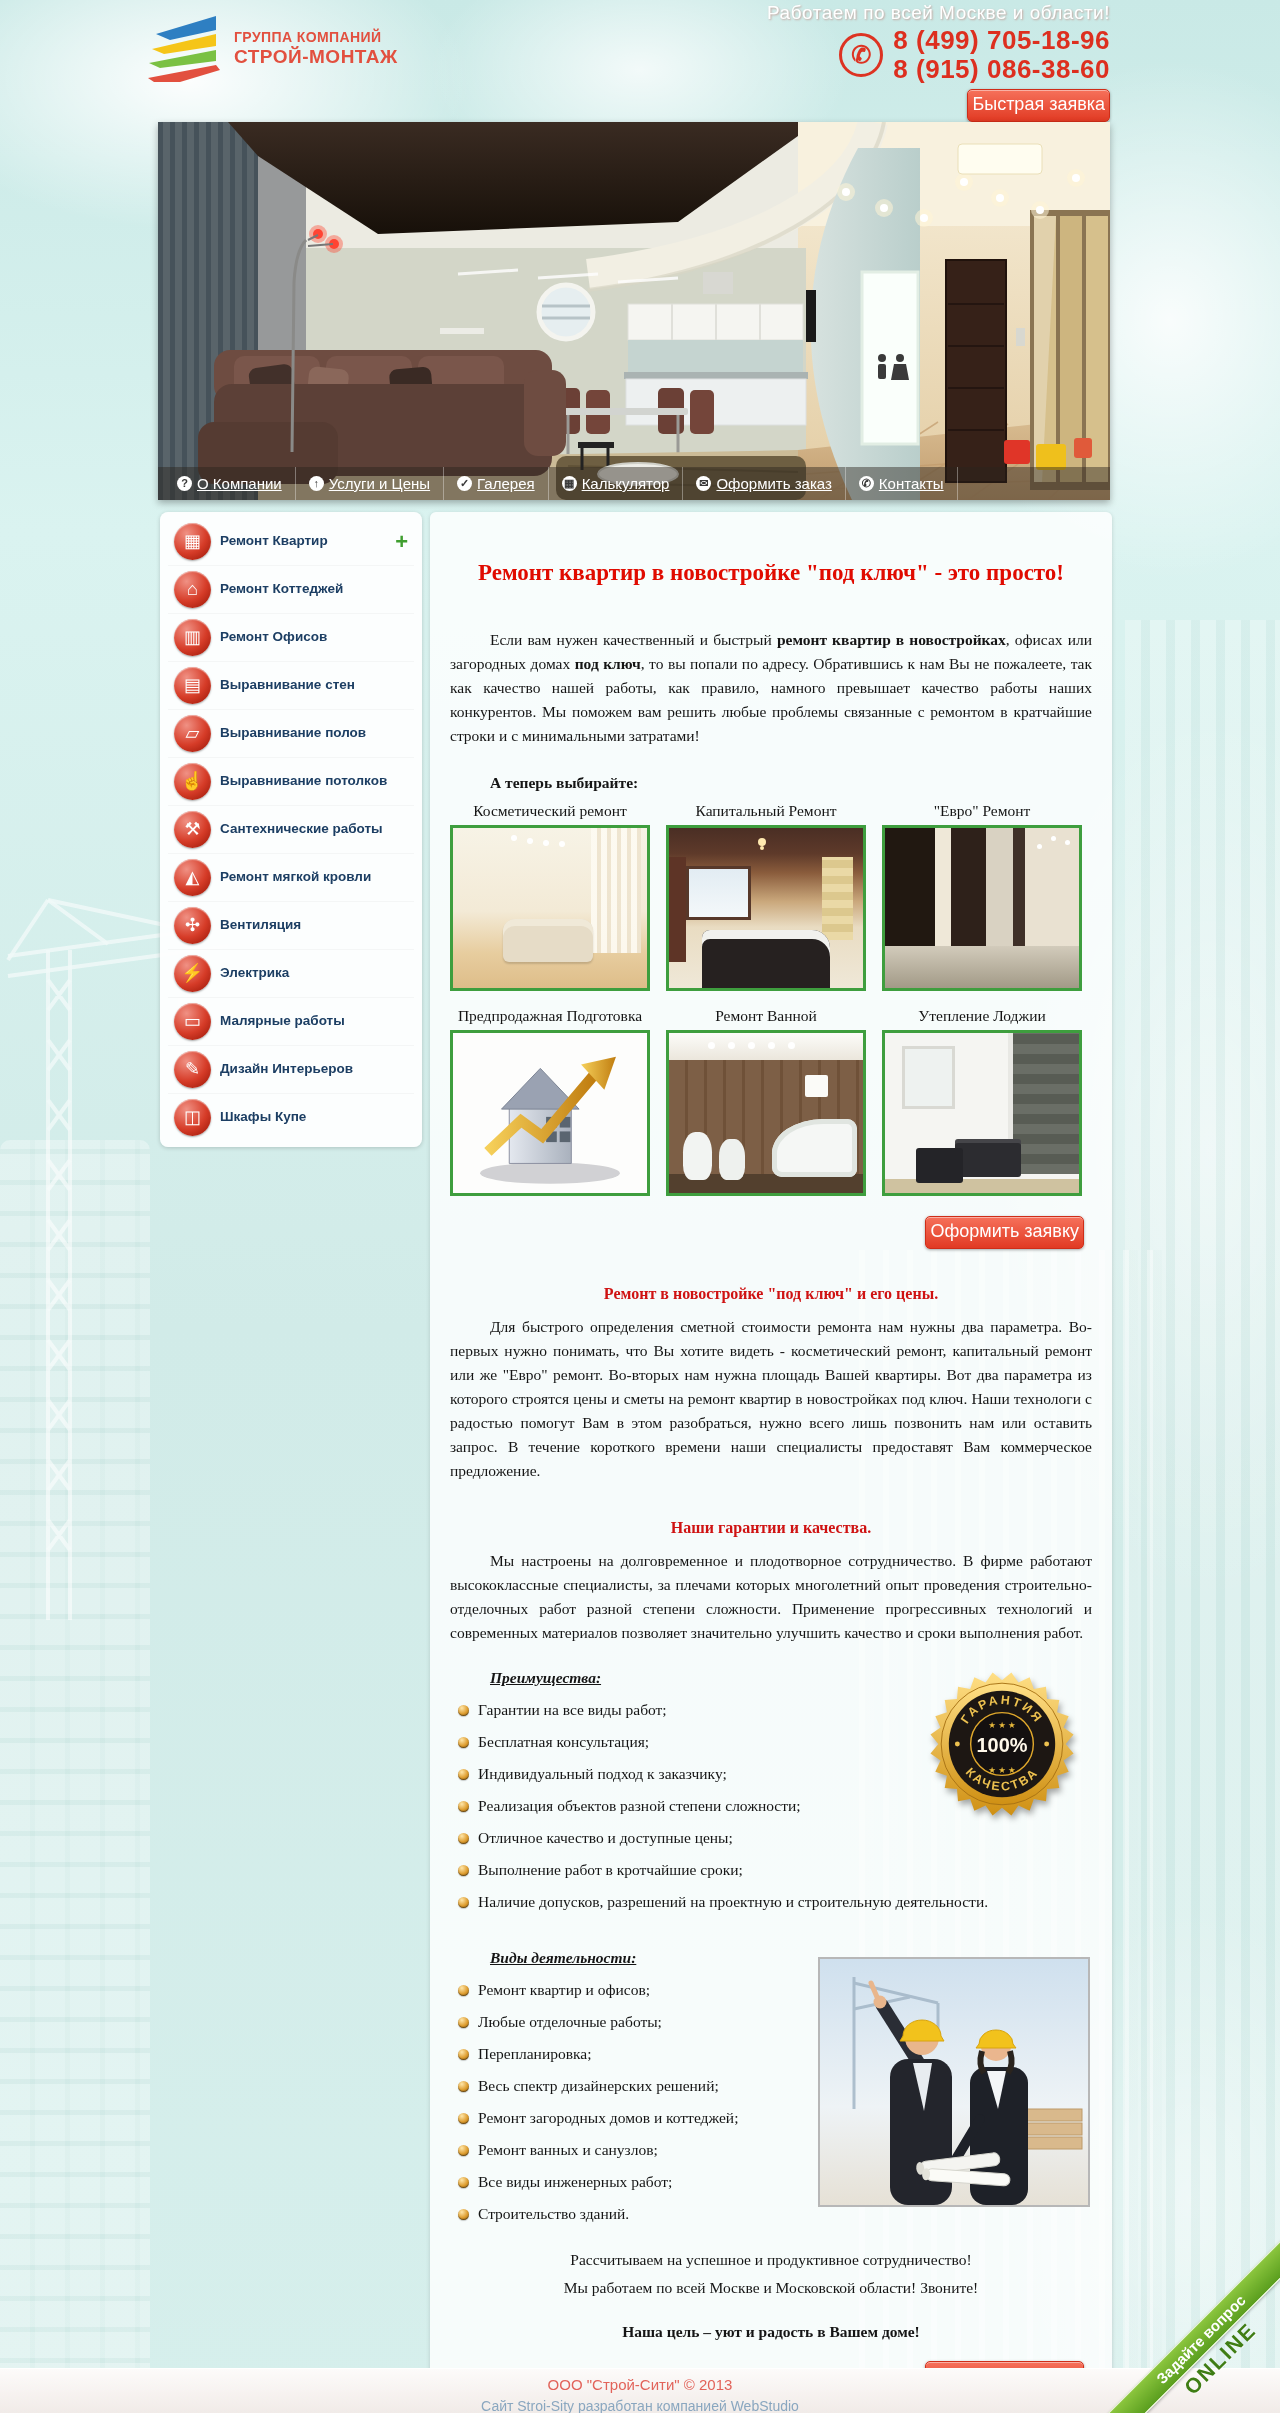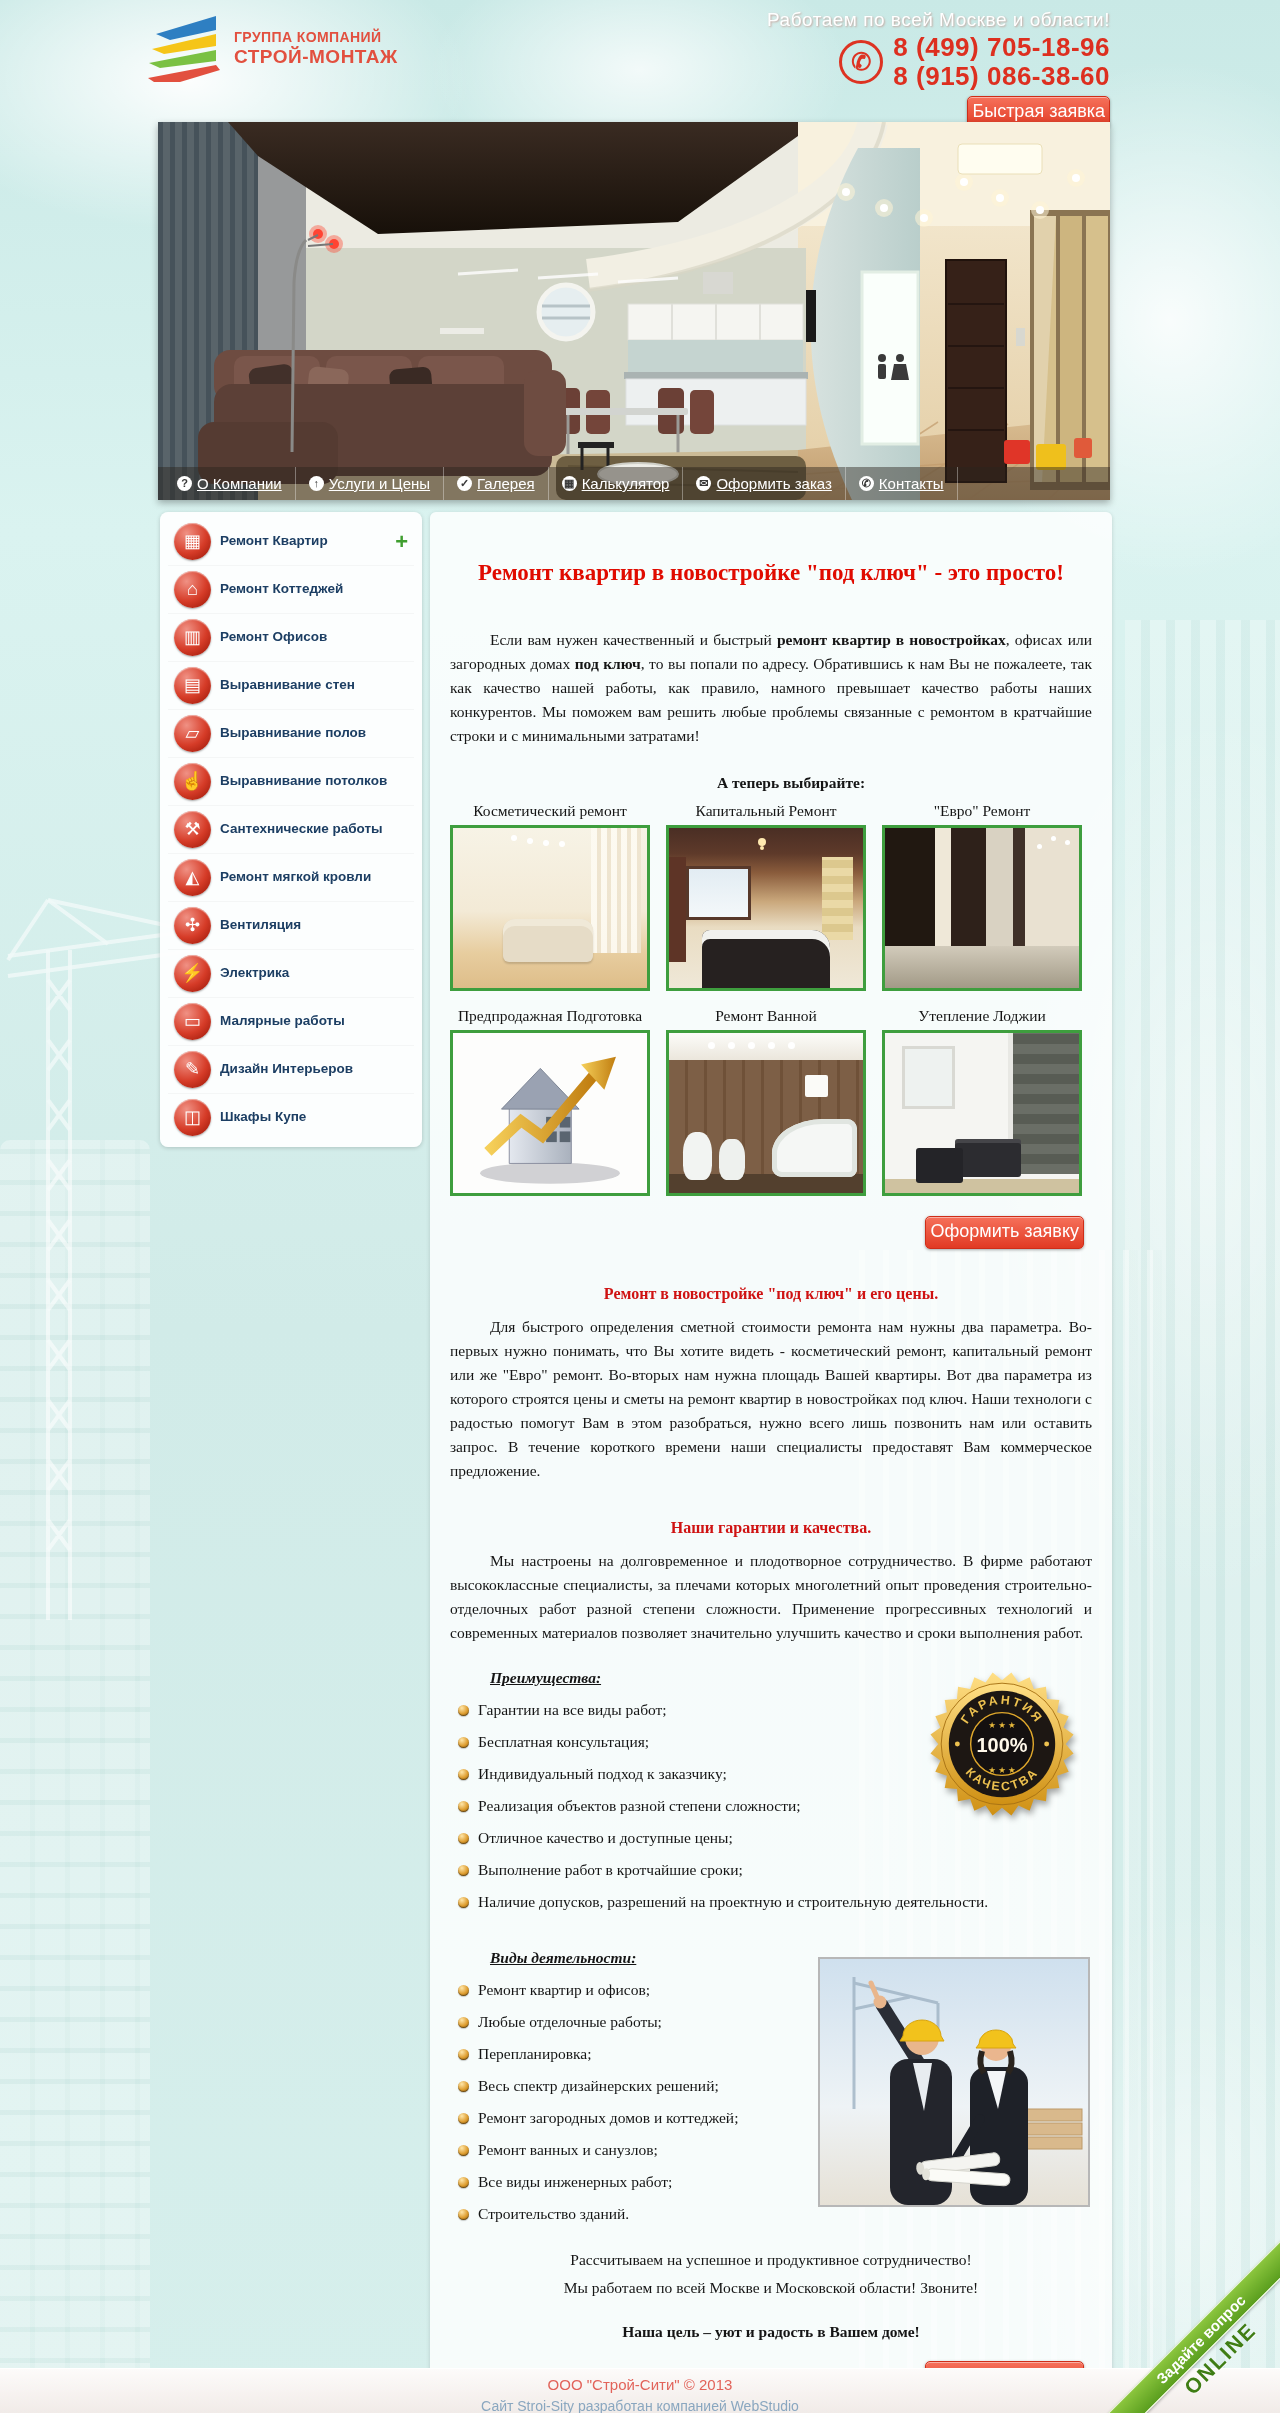--- a/index.html
+++ b/index.html
@@ -22,21 +22,21 @@
   .tex1{position:absolute;left:850px;top:1250px;width:320px;height:1120px;opacity:.5;
     background:repeating-linear-gradient(90deg,rgba(255,255,255,0) 0 9px,rgba(255,255,255,.7) 9px 15px,rgba(216,236,233,.35) 15px 24px);}
   .crane{position:absolute;left:-12px;top:860px;opacity:.65;}
   
   .site{position:relative;width:960px;margin:0 auto;z-index:2;}
   
   header{position:relative;height:122px;}
   .logo{position:absolute;left:-14px;top:12px;display:flex;align-items:center;gap:10px;cursor:pointer;}
   .lg1{color:#e2503f;font-size:14px;font-weight:bold;letter-spacing:.4px;}
   .lg2{color:#e2503f;font-size:19px;font-weight:bold;letter-spacing:.5px;margin-top:1px;}
-  .head-right{position:absolute;right:10px;top:9px;text-align:right;}
+  .head-right{position:absolute;right:10px;top:2px;text-align:right;}
   .tagline{color:#fff;font-size:19px;text-shadow:1px 1px 2px rgba(190,120,110,.6);letter-spacing:.5px;}
   .phones{display:flex;align-items:center;justify-content:flex-end;gap:10px;margin-top:2px;}
   .ph-ico{width:38px;height:38px;border:3px solid #dd3322;border-radius:50%;color:#dd3322;
           font-size:24px;line-height:38px;text-align:center;font-weight:bold;}
   .ph-nums div{color:#dd2f1f;font-size:26px;font-weight:bold;line-height:1.1;letter-spacing:.5px;cursor:pointer;}
   .btn{display:inline-block;background:linear-gradient(#f6715b,#e13a23);color:#fff;font-size:18px;
        padding:4px 4px 6px;border-radius:5px;border:1px solid #cf2d18;cursor:pointer;
        box-shadow:0 1px 3px rgba(0,0,0,.35), inset 0 1px 0 rgba(255,255,255,.45);
        font-family:"Liberation Sans",sans-serif;}
   .quick{margin-top:6px;}
@@ -64,21 +64,21 @@
   .plus{margin-left:auto;color:#3f9e2f;font-size:22px;font-weight:bold;line-height:1;}
   
   main.content{position:relative;width:682px;background:rgba(255,255,255,.8);border-radius:6px;
       box-shadow:0 1px 4px rgba(0,0,0,.15);padding:6px 20px 26px;box-sizing:border-box;min-height:1858px;
       font-family:"Liberation Serif",serif;color:#151515;}
   h1.title{color:#e00b00;font-size:23px;font-weight:bold;text-align:center;margin:42px 0 0;font-family:"Liberation Serif",serif;}
   h2.sec{color:#cf1212;font-size:16px;font-weight:bold;text-align:center;margin:36px 0 8px;}
   p.body{font-size:15.5px;line-height:1.55;text-align:justify;margin:12px 0;}
   p.ind{text-indent:40px;}
   p.intro{margin-top:42px;}
-  .choose{font-weight:bold;font-size:15.5px;margin:26px 0 6px;text-indent:40px;text-align:center;}
+  .choose{font-weight:bold;font-size:15.5px;margin:26px 0 6px;text-indent:40px;}
   
   .cards{display:grid;grid-template-columns:repeat(3,200px);column-gap:21px;row-gap:12px;margin-top:10px;gap:16px;}
   figure.card{margin:0;cursor:pointer;}
   figcaption{font-size:15.5px;text-align:center;margin-bottom:5px;}
   .thumb{position:relative;height:160px;border:3px solid #3e9e3e;background:#fff;overflow:hidden;}
   .thumb > div{position:absolute;}
   
   .t1{background:linear-gradient(180deg,#f7f3e6 0%,#f3ead6 52%,#e7cd9f 78%,#debd89 100%);}
   .t1 .cur{right:6px;top:0;width:50px;height:78%;background:repeating-linear-gradient(90deg,#fdfaf1 0 6px,#eee4cf 6px 10px);opacity:.95;}
   .t1 .sofa{left:26%;bottom:16%;width:46%;height:27%;background:#e6dcc7;border-radius:12px 12px 6px 6px;box-shadow:inset 0 7px 0 #f0e9d8,0 2px 2px rgba(0,0,0,.15);}

